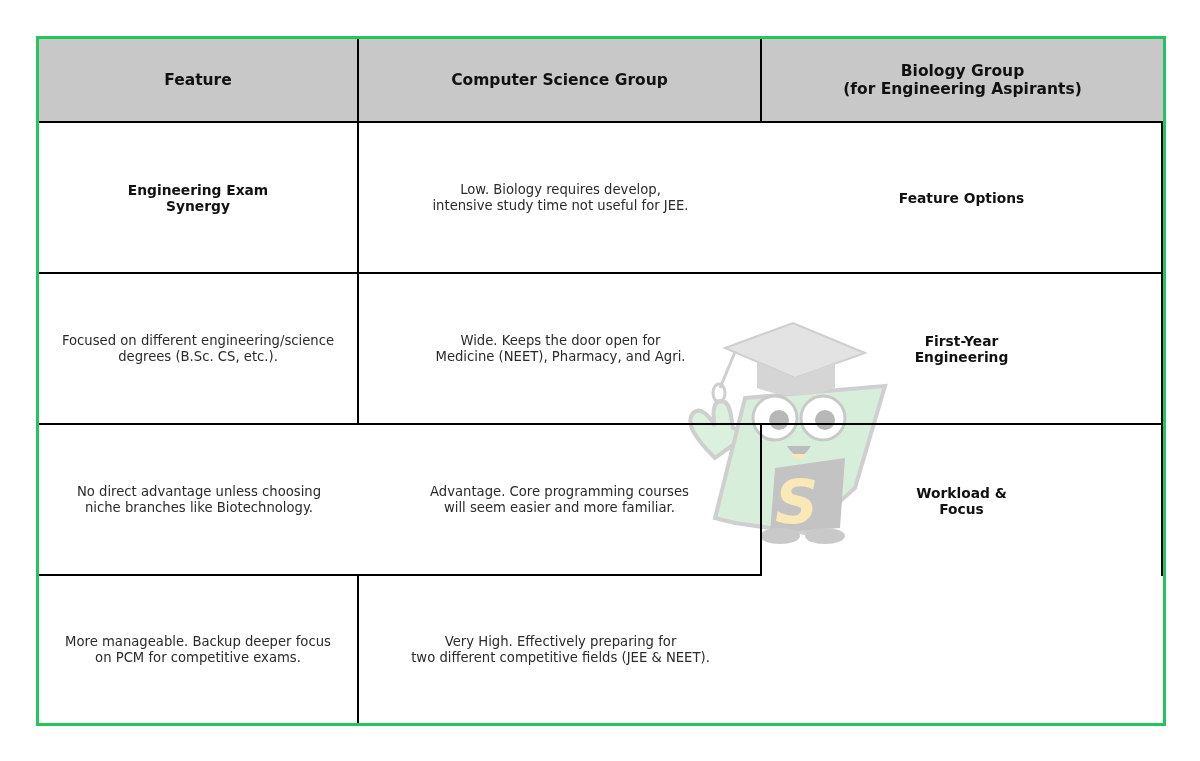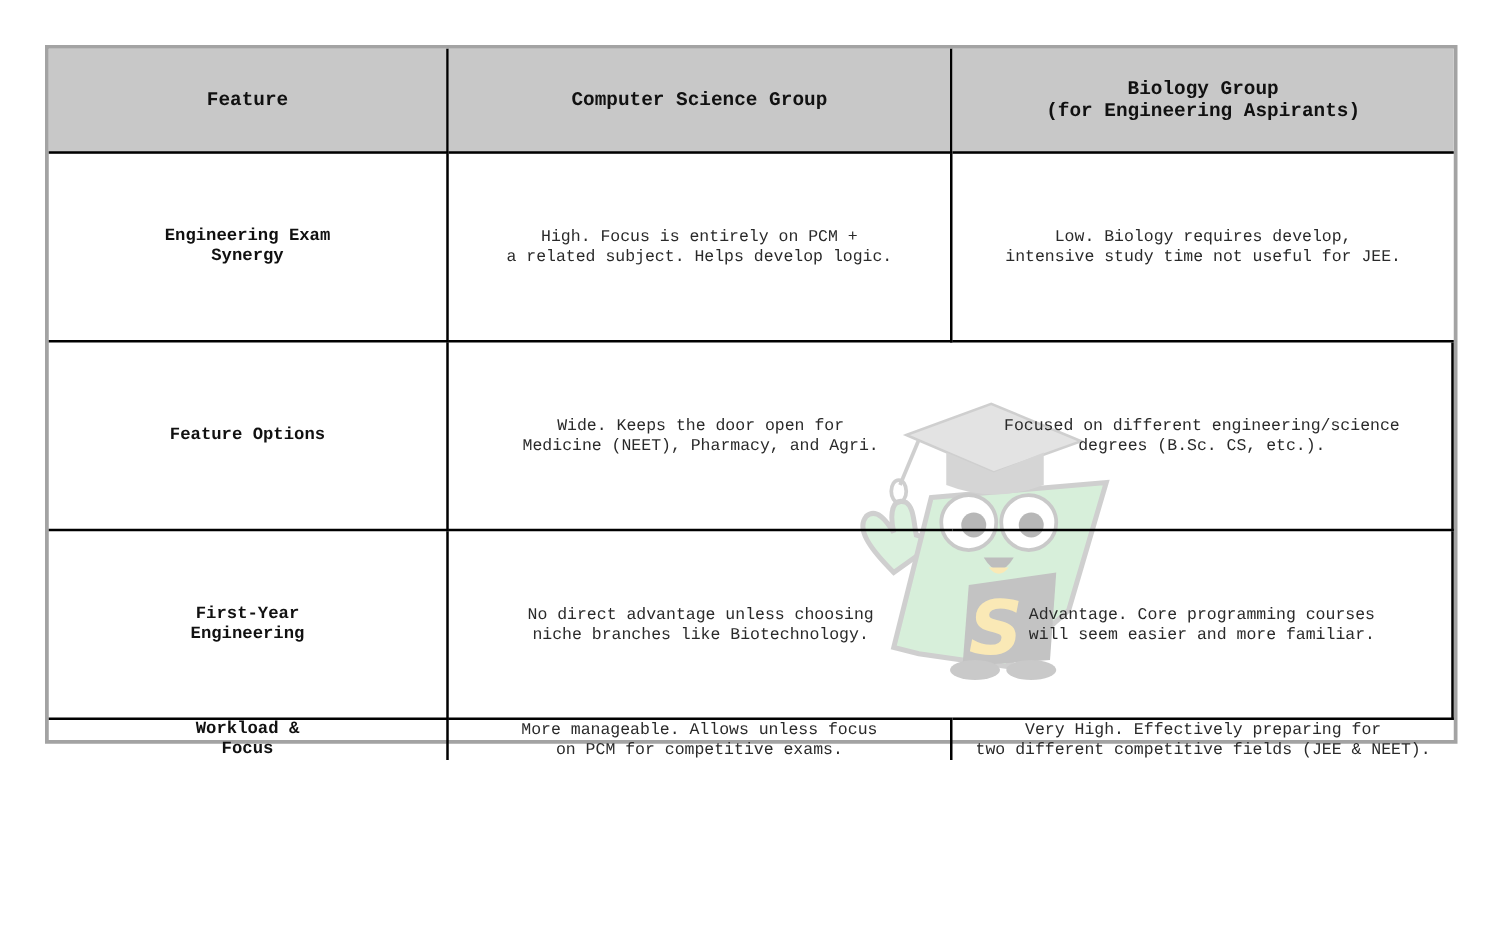--- a/index.html
+++ b/index.html
@@ -1,24 +1,23 @@
 <!DOCTYPE html>
 <html><head>
 <meta charset="utf-8">
 <style>
   html, body { margin: 0; padding: 0; background: #ffffff; }
   body { width: 1200px; height: 761px; position: relative; overflow: hidden;
          font-family: "DejaVu Sans", sans-serif; color: #222; }
   .table {
-    position: absolute; left: 36px; top: 36px; width: 1130px; height: 559px;
-    box-sizing: border-box; border: 3px solid #a3a3a3;
+    position: absolute; left: 36px; top: 36px; width: 1130px; height: 690px;
+    box-sizing: border-box; border: 3px solid #22c55e;
     display: grid;
     grid-template-columns: 320px 403px 1fr;
     grid-template-rows: 84px 151px 151px 151px 1fr;
-    font-family: Liberation Mono, monospace;
   }
   .cell {
     box-sizing: border-box; display: flex; align-items: center; justify-content: center;
     text-align: center; white-space: pre-line; font-size: 13.2px; line-height: 16px;
     border-right: 2px solid #000; border-bottom: 2px solid #000; color: #2a2a2a;
     position: relative; z-index: 2;
   }
   .cell.last-col { border-right: none; }
   .cell.last-row { border-bottom: none; }
   .head { background: #c8c8c8; font-weight: bold; font-size: 15.5px; line-height: 18px; color: #111; }
@@ -63,37 +62,35 @@
 </svg>
 
 <div class="table">
   <div class="cell head">Feature</div>
   <div class="cell head">Computer Science Group</div>
   <div class="cell head last-col">Biology Group
 (for Engineering Aspirants)</div>
 
   <div class="cell feature">Engineering Exam
 Synergy</div>
-  <div class="cell">High. Focus is entirely on PCM +
-a related subject. Helps develop logic.</div>
   <div class="cell last-col">Low. Biology requires develop,
 intensive study time not useful for JEE.</div>
 
   <div class="cell feature">Feature Options</div>
+  <div class="cell">Focused on different engineering/science
+degrees (B.Sc. CS, etc.).</div>
   <div class="cell last-col">Wide. Keeps the door open for
 Medicine (NEET), Pharmacy, and Agri.</div>
-  <div class="cell">Focused on different engineering/science
-degrees (B.Sc. CS, etc.).</div>
 
   <div class="cell feature">First-Year
 Engineering</div>
   <div class="cell last-col">No direct advantage unless choosing
 niche branches like Biotechnology.</div>
   <div class="cell">Advantage. Core programming courses
 will seem easier and more familiar.</div>
 
   <div class="cell feature last-row">Workload &amp;
 Focus</div>
-  <div class="cell last-row">More manageable. Allows unless focus
+  <div class="cell last-row">More manageable. Backup deeper focus
 on PCM for competitive exams.</div>
   <div class="cell last-col last-row">Very High. Effectively preparing for
 two different competitive fields (JEE &amp; NEET).</div>
 </div>
 
 </body></html>

